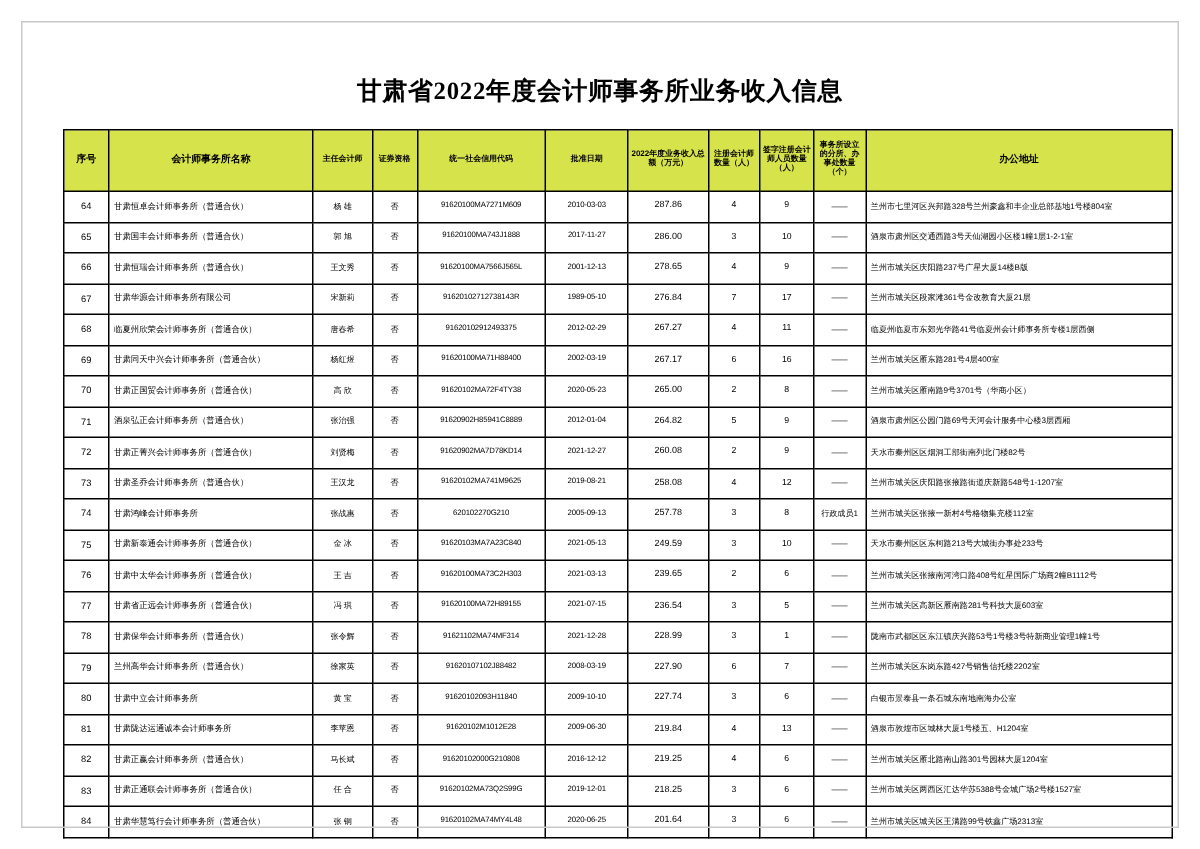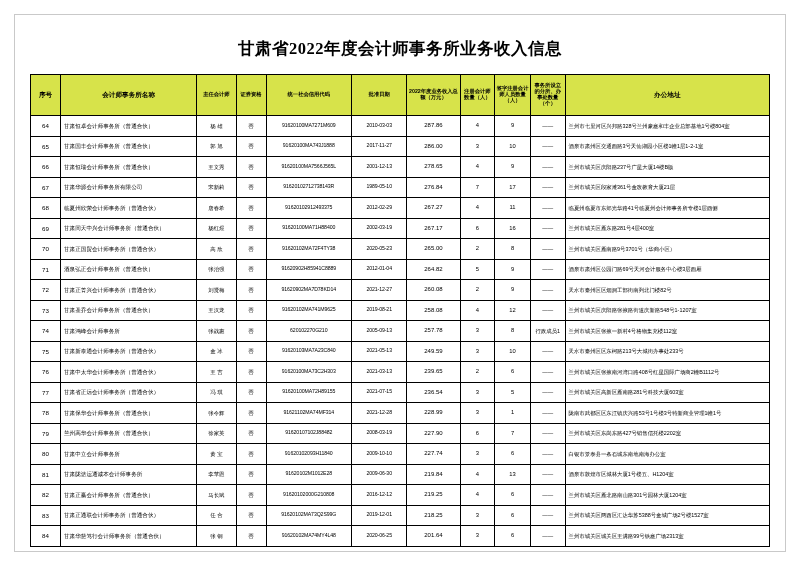--- a/index.html
+++ b/index.html
@@ -7,21 +7,21 @@
     width:800px;height:566px;
     background:#ffffff;
     font-family:"Liberation Sans","DejaVu Sans",sans-serif;
     color:#000;
     overflow:hidden;
   }
   .page{
     position:relative;
     width:800px;height:566px;
     box-sizing:border-box;
-    padding:0;
+    padding:12px;
   }
   .page-border{
     position:absolute;
     left:14px;top:14px;right:14px;bottom:14px;
     border:1px solid #c9c9c9;
     pointer-events:none;
   }
   .title{
     text-align:center;
     font-weight:bold;

